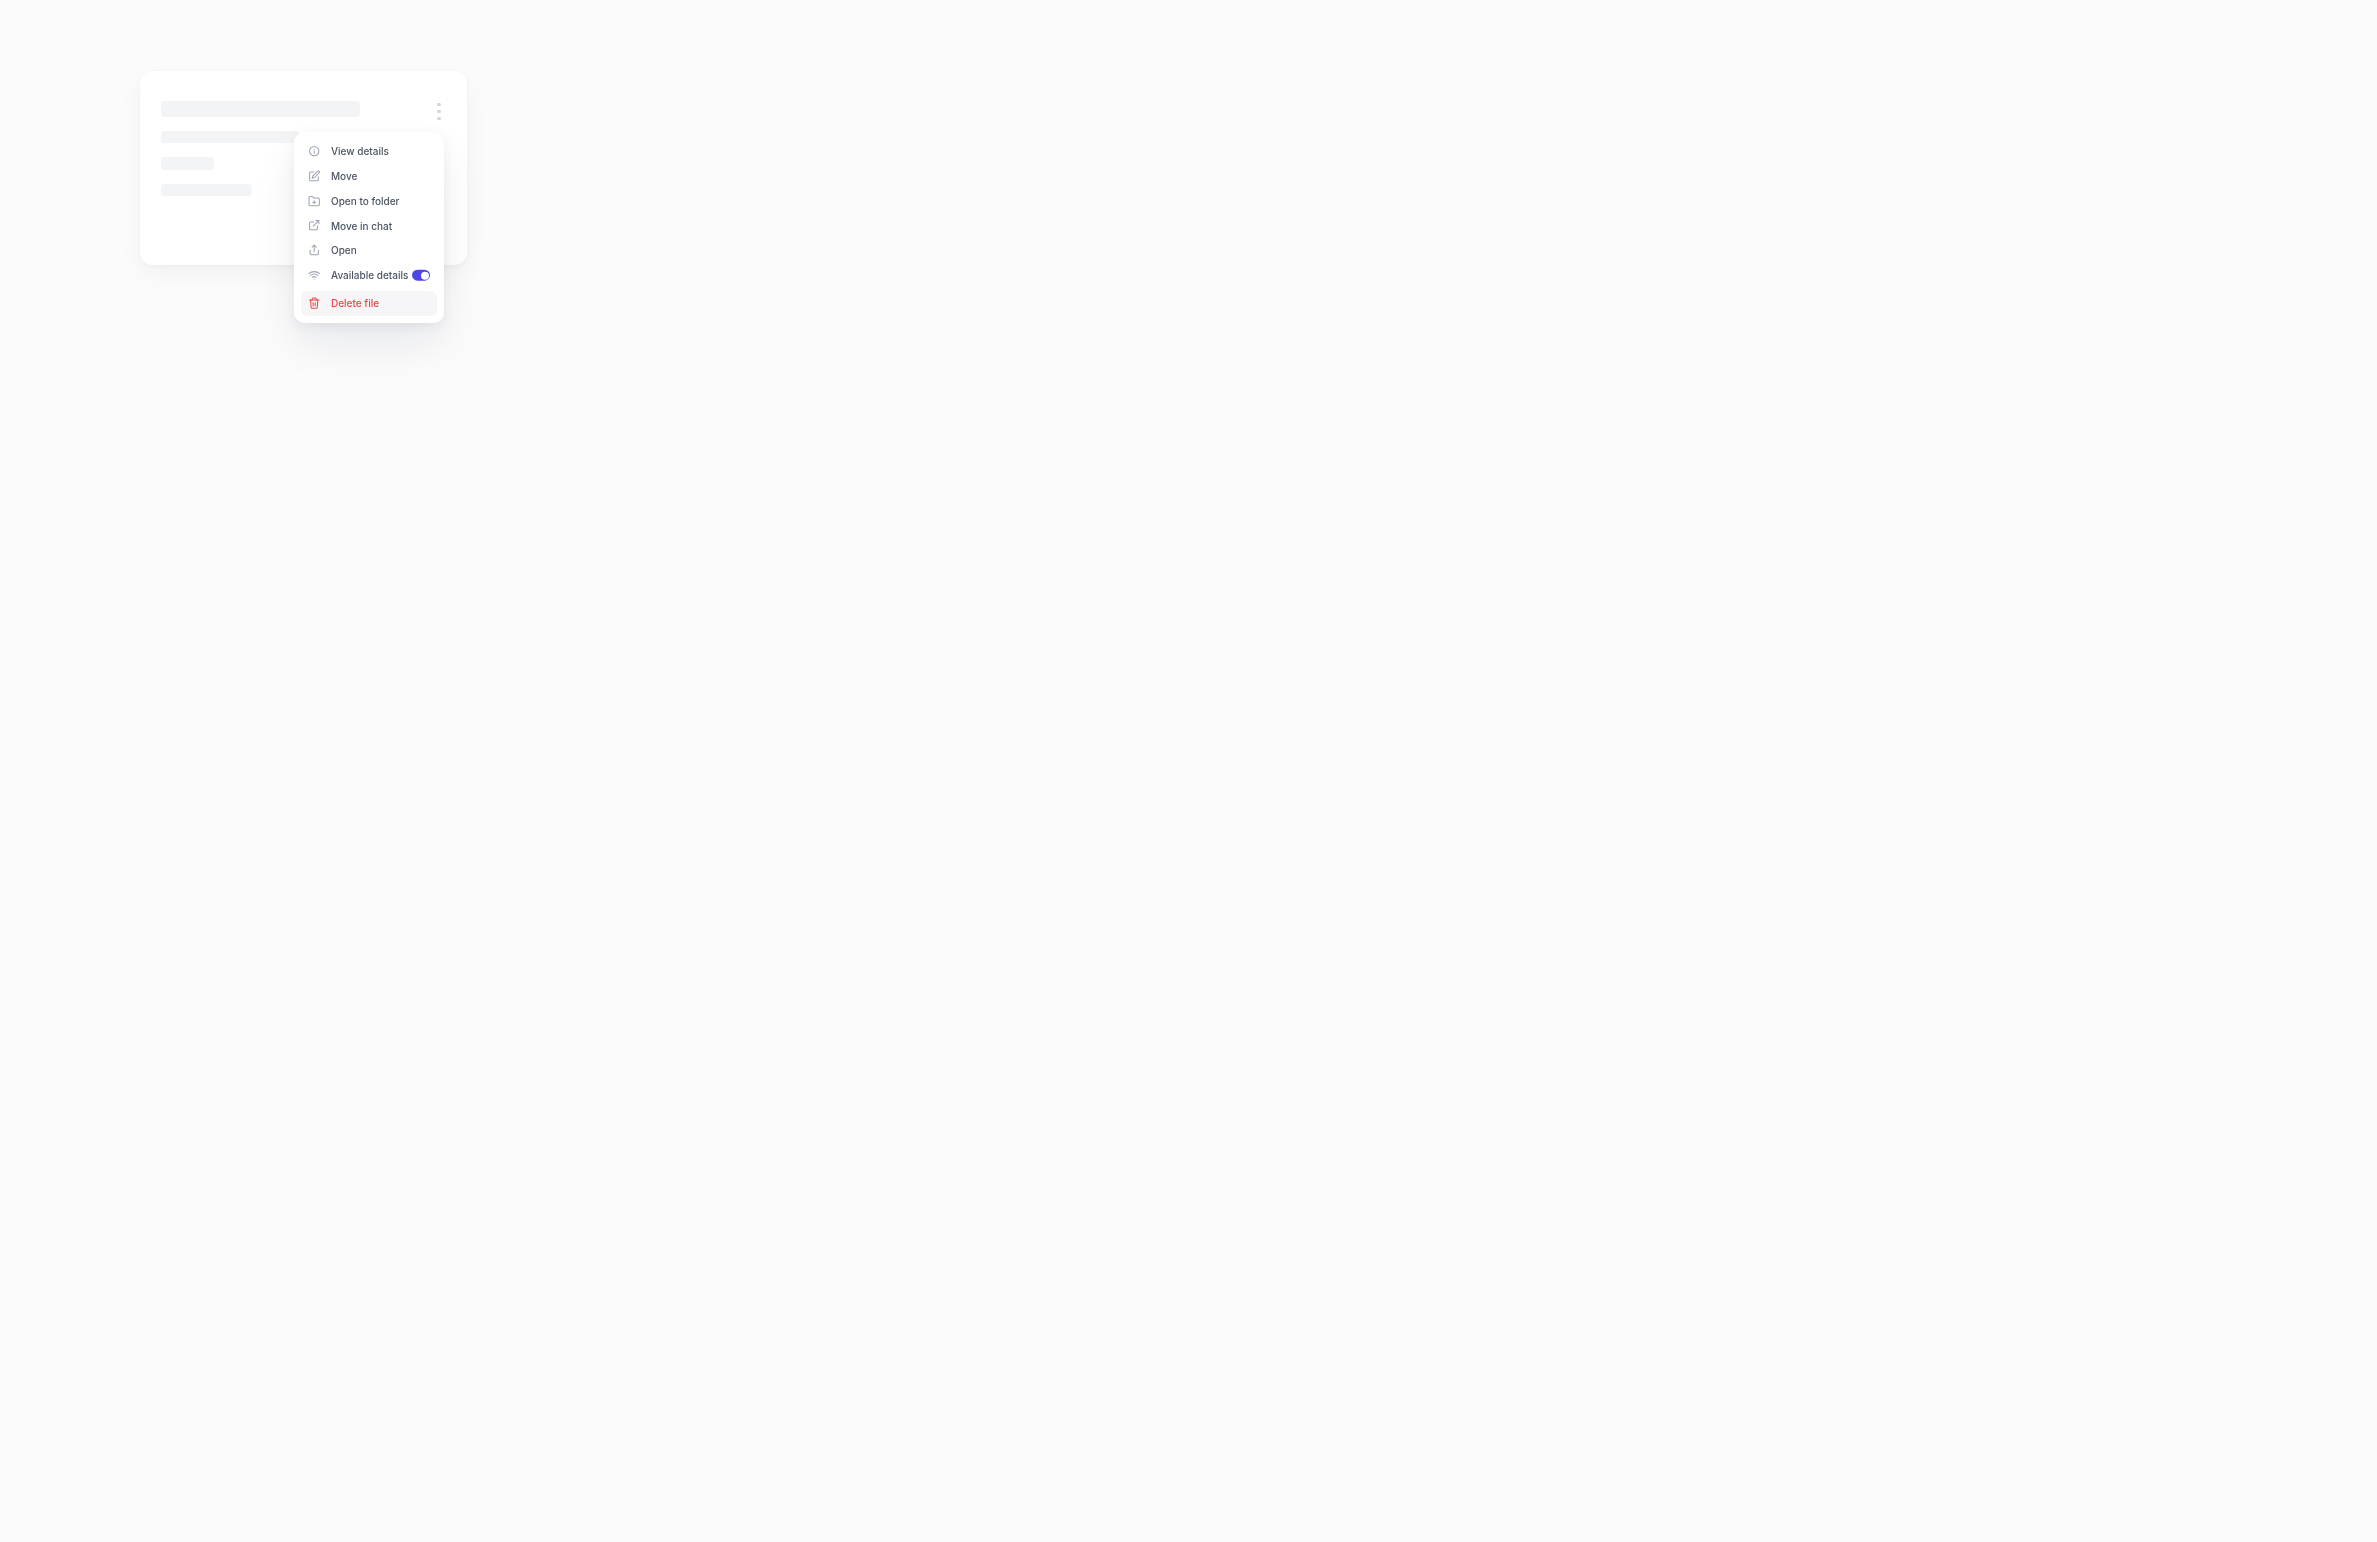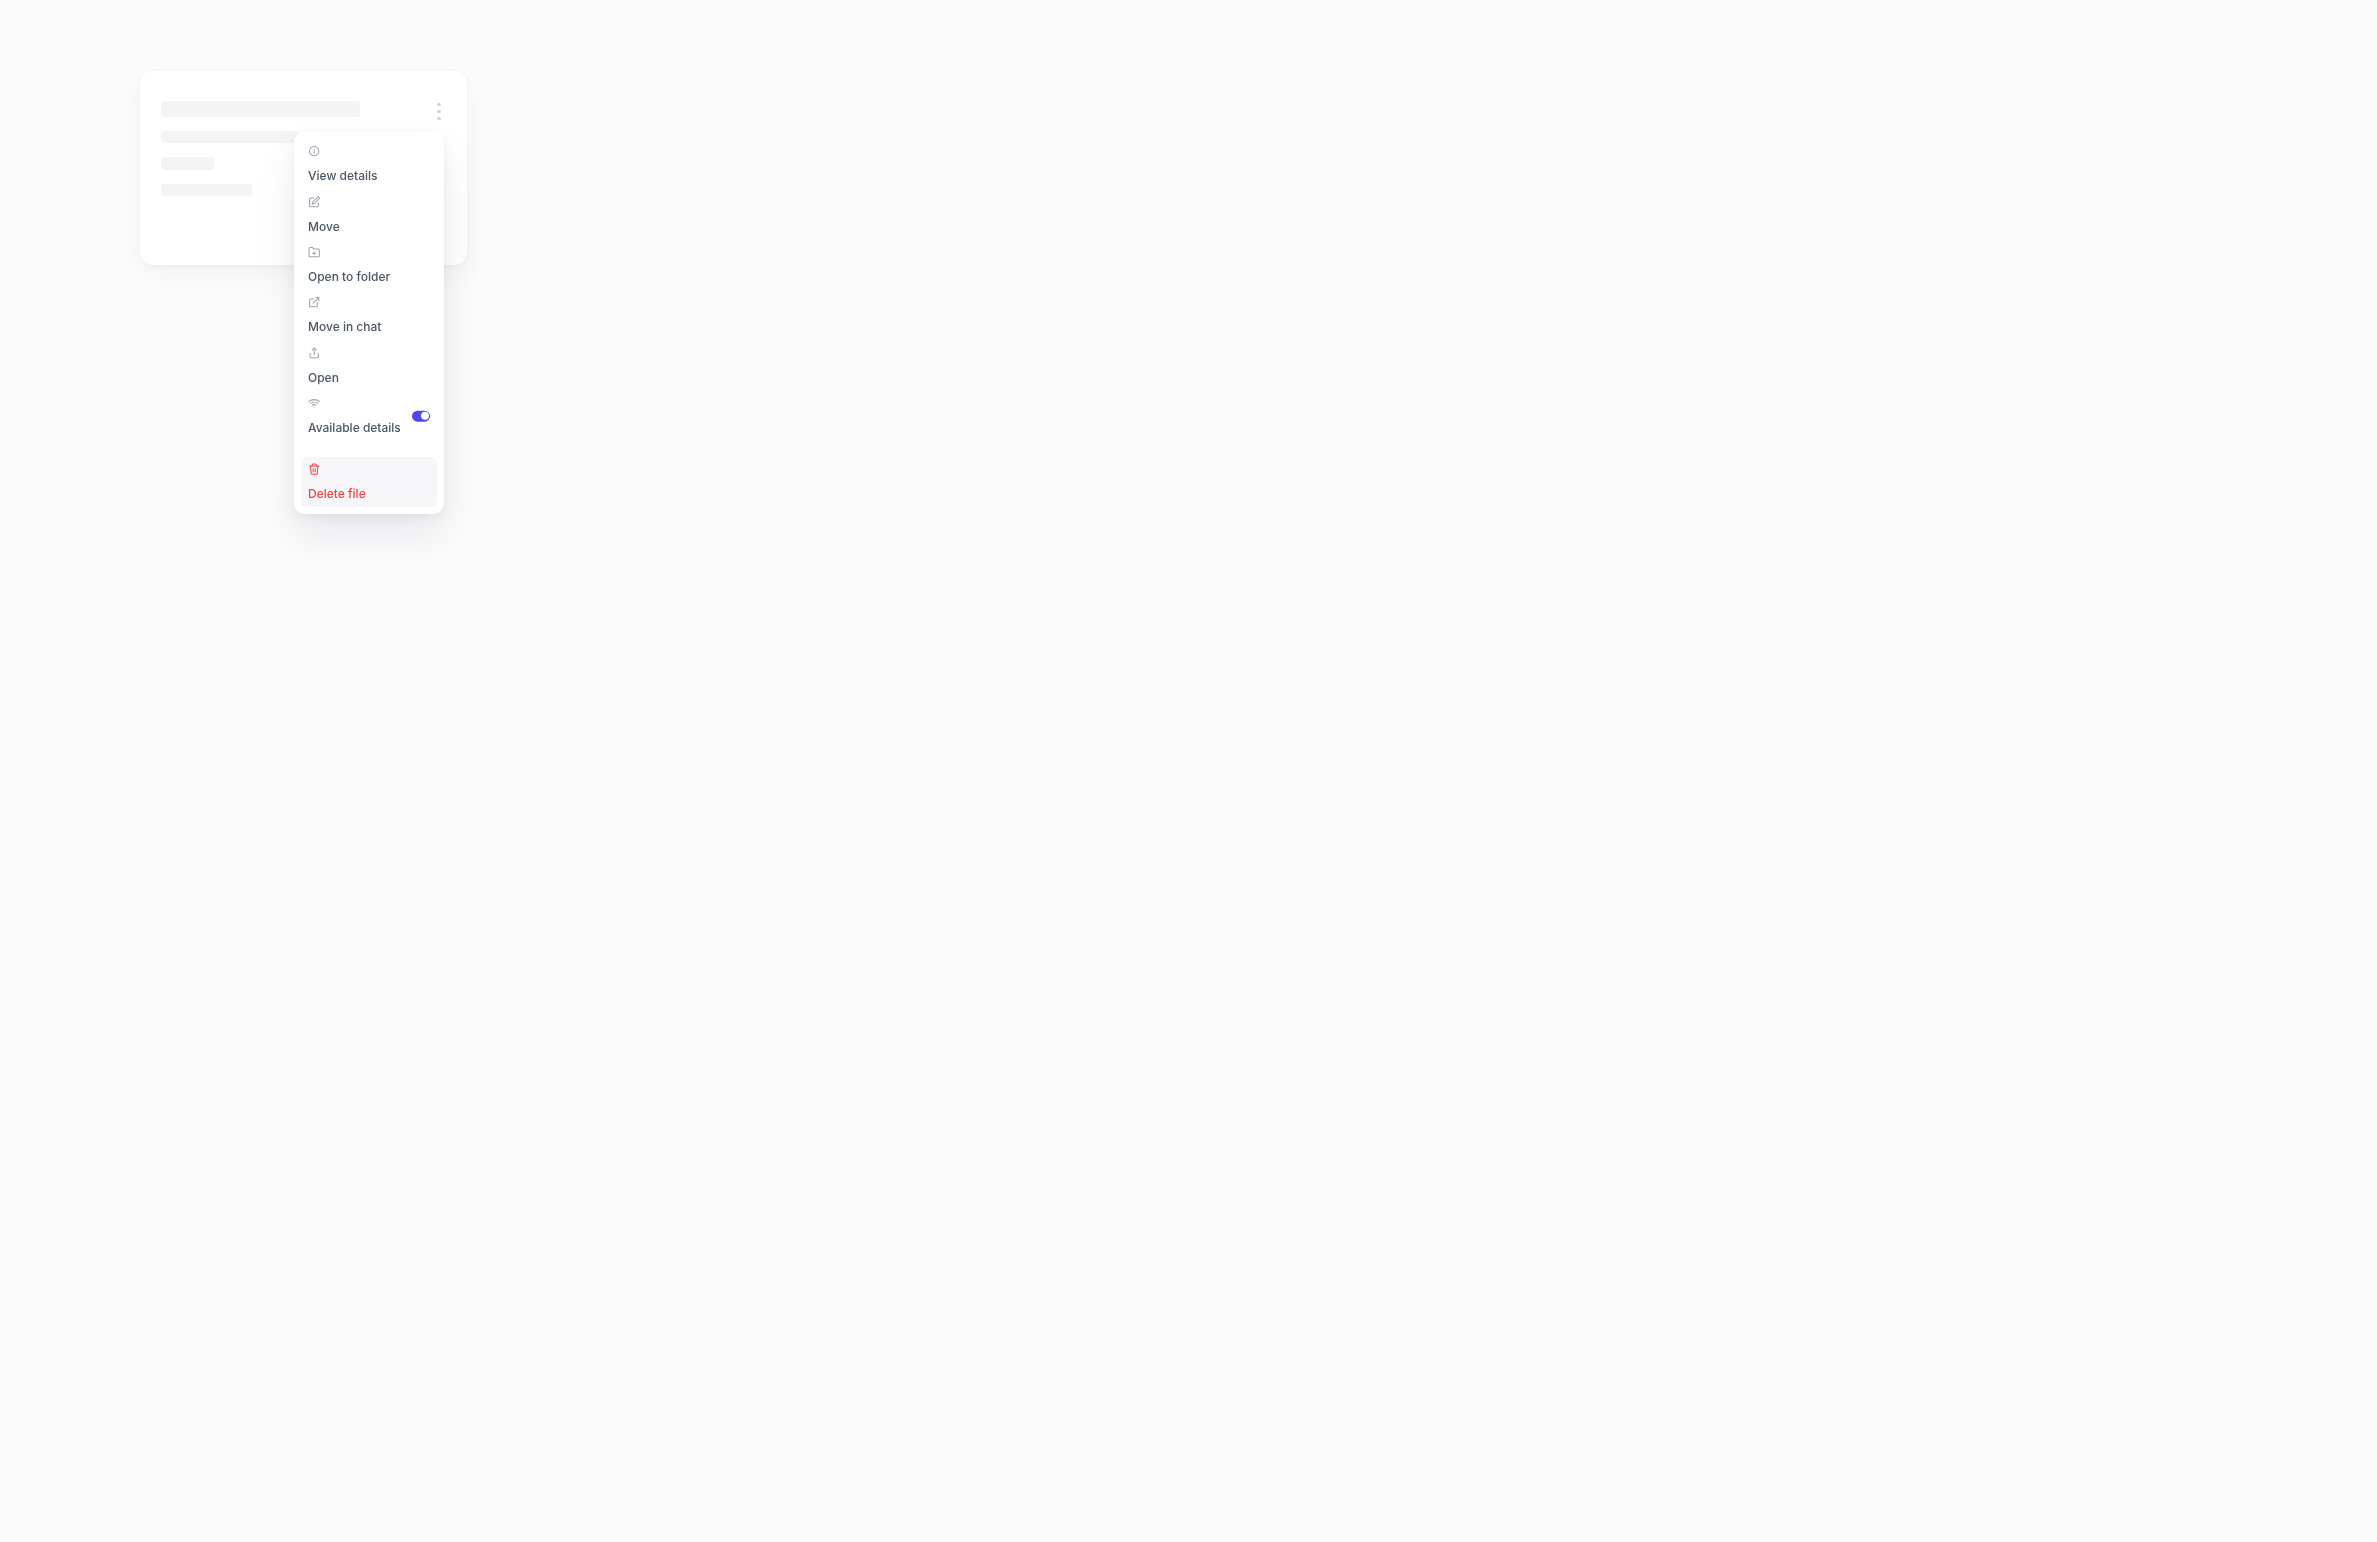--- a/index.html
+++ b/index.html
@@ -61,36 +61,35 @@
       left: 294px;
       top: 132px;
       width: 150px;
       background: #ffffff;
       border-radius: 10.6px;
       box-shadow: 0 21px 42px rgba(15,23,42,0.08), 0 3.5px 10.6px rgba(15,23,42,0.06);
       padding: 7px;
     }
     .menu-item {
       display: flex;
+      align-items: center;
       gap: 10.6px;
       padding: 6.2px 7px;
       border-radius: 6.2px;
       cursor: pointer;
-      font-size: 12px;
+      font-size: 10px;
       font-weight: 500;
       color: #4b5563;
       position: relative;
-      flex-direction: column;
     }
     .menu-item.highlight {
       background: #f6f6f8;
     }
     .menu-item.danger {
       color: #ef4444;
-      margin-top: 12px;
     }
     .menu-item .icon {
       width: 12.4px;
       height: 12.4px;
       flex: 0 0 12.4px;
       display: inline-flex;
       align-items: center;
       justify-content: center;
     }
     .menu-item .icon svg {

